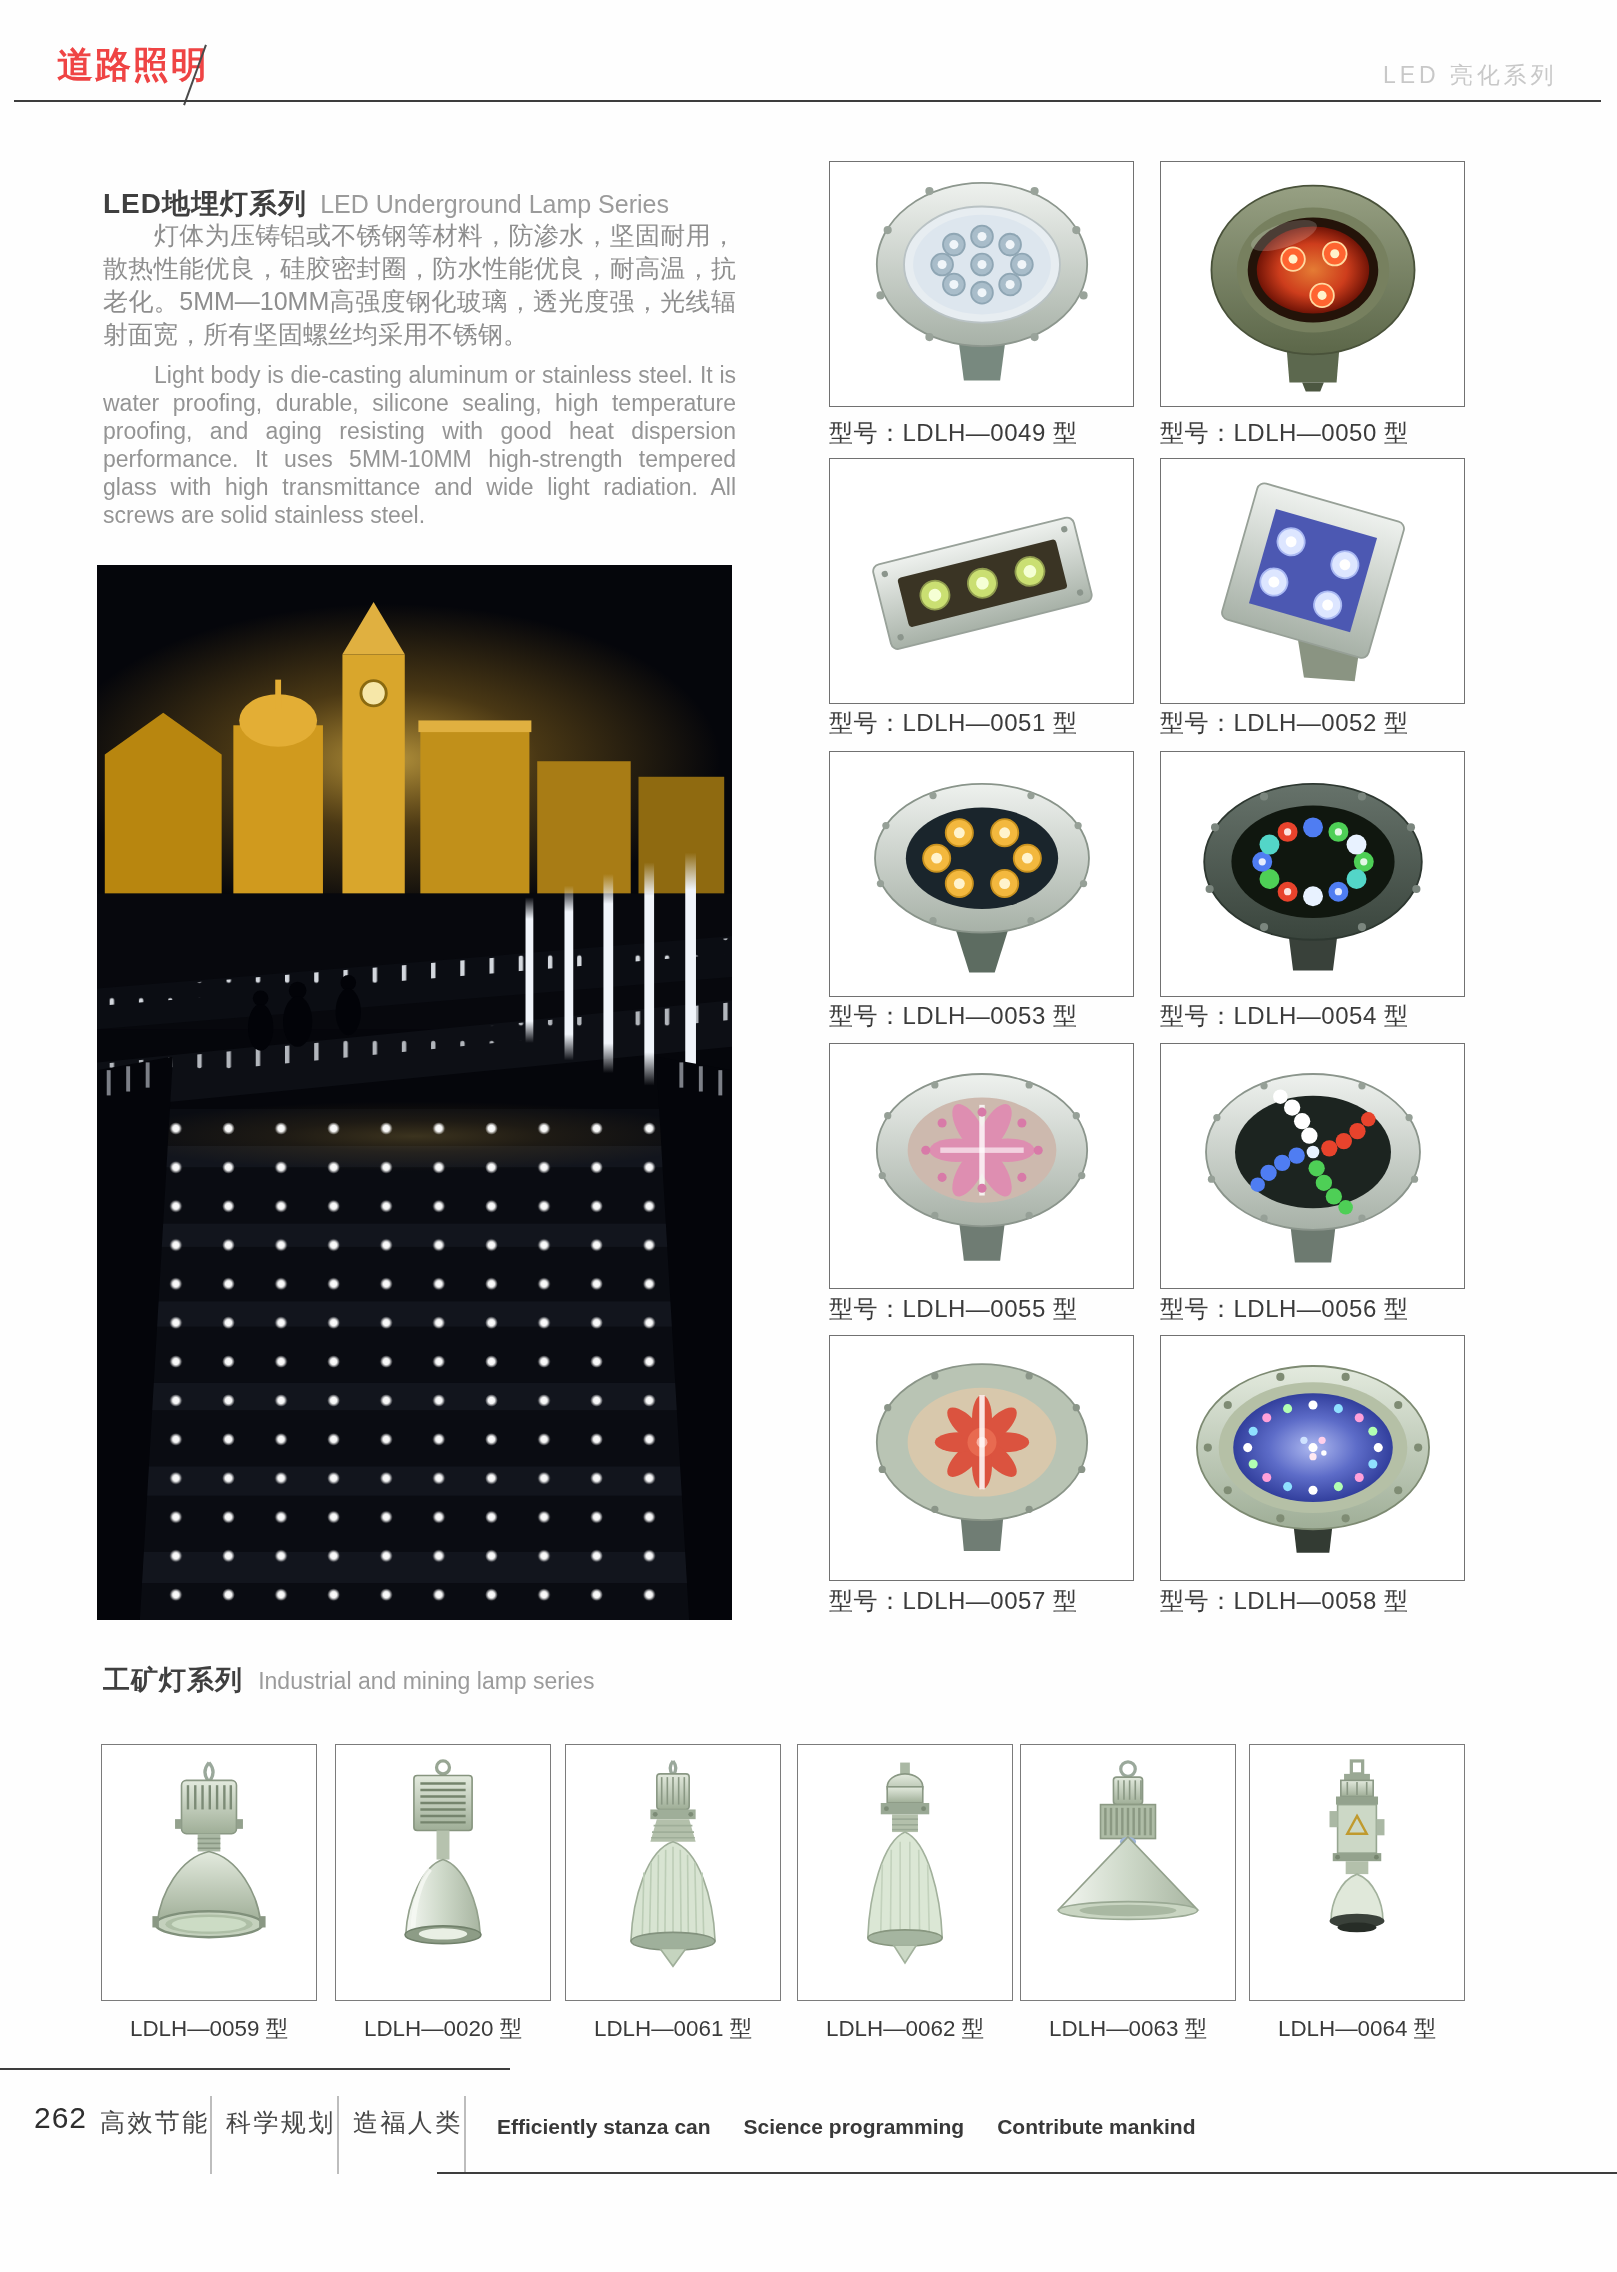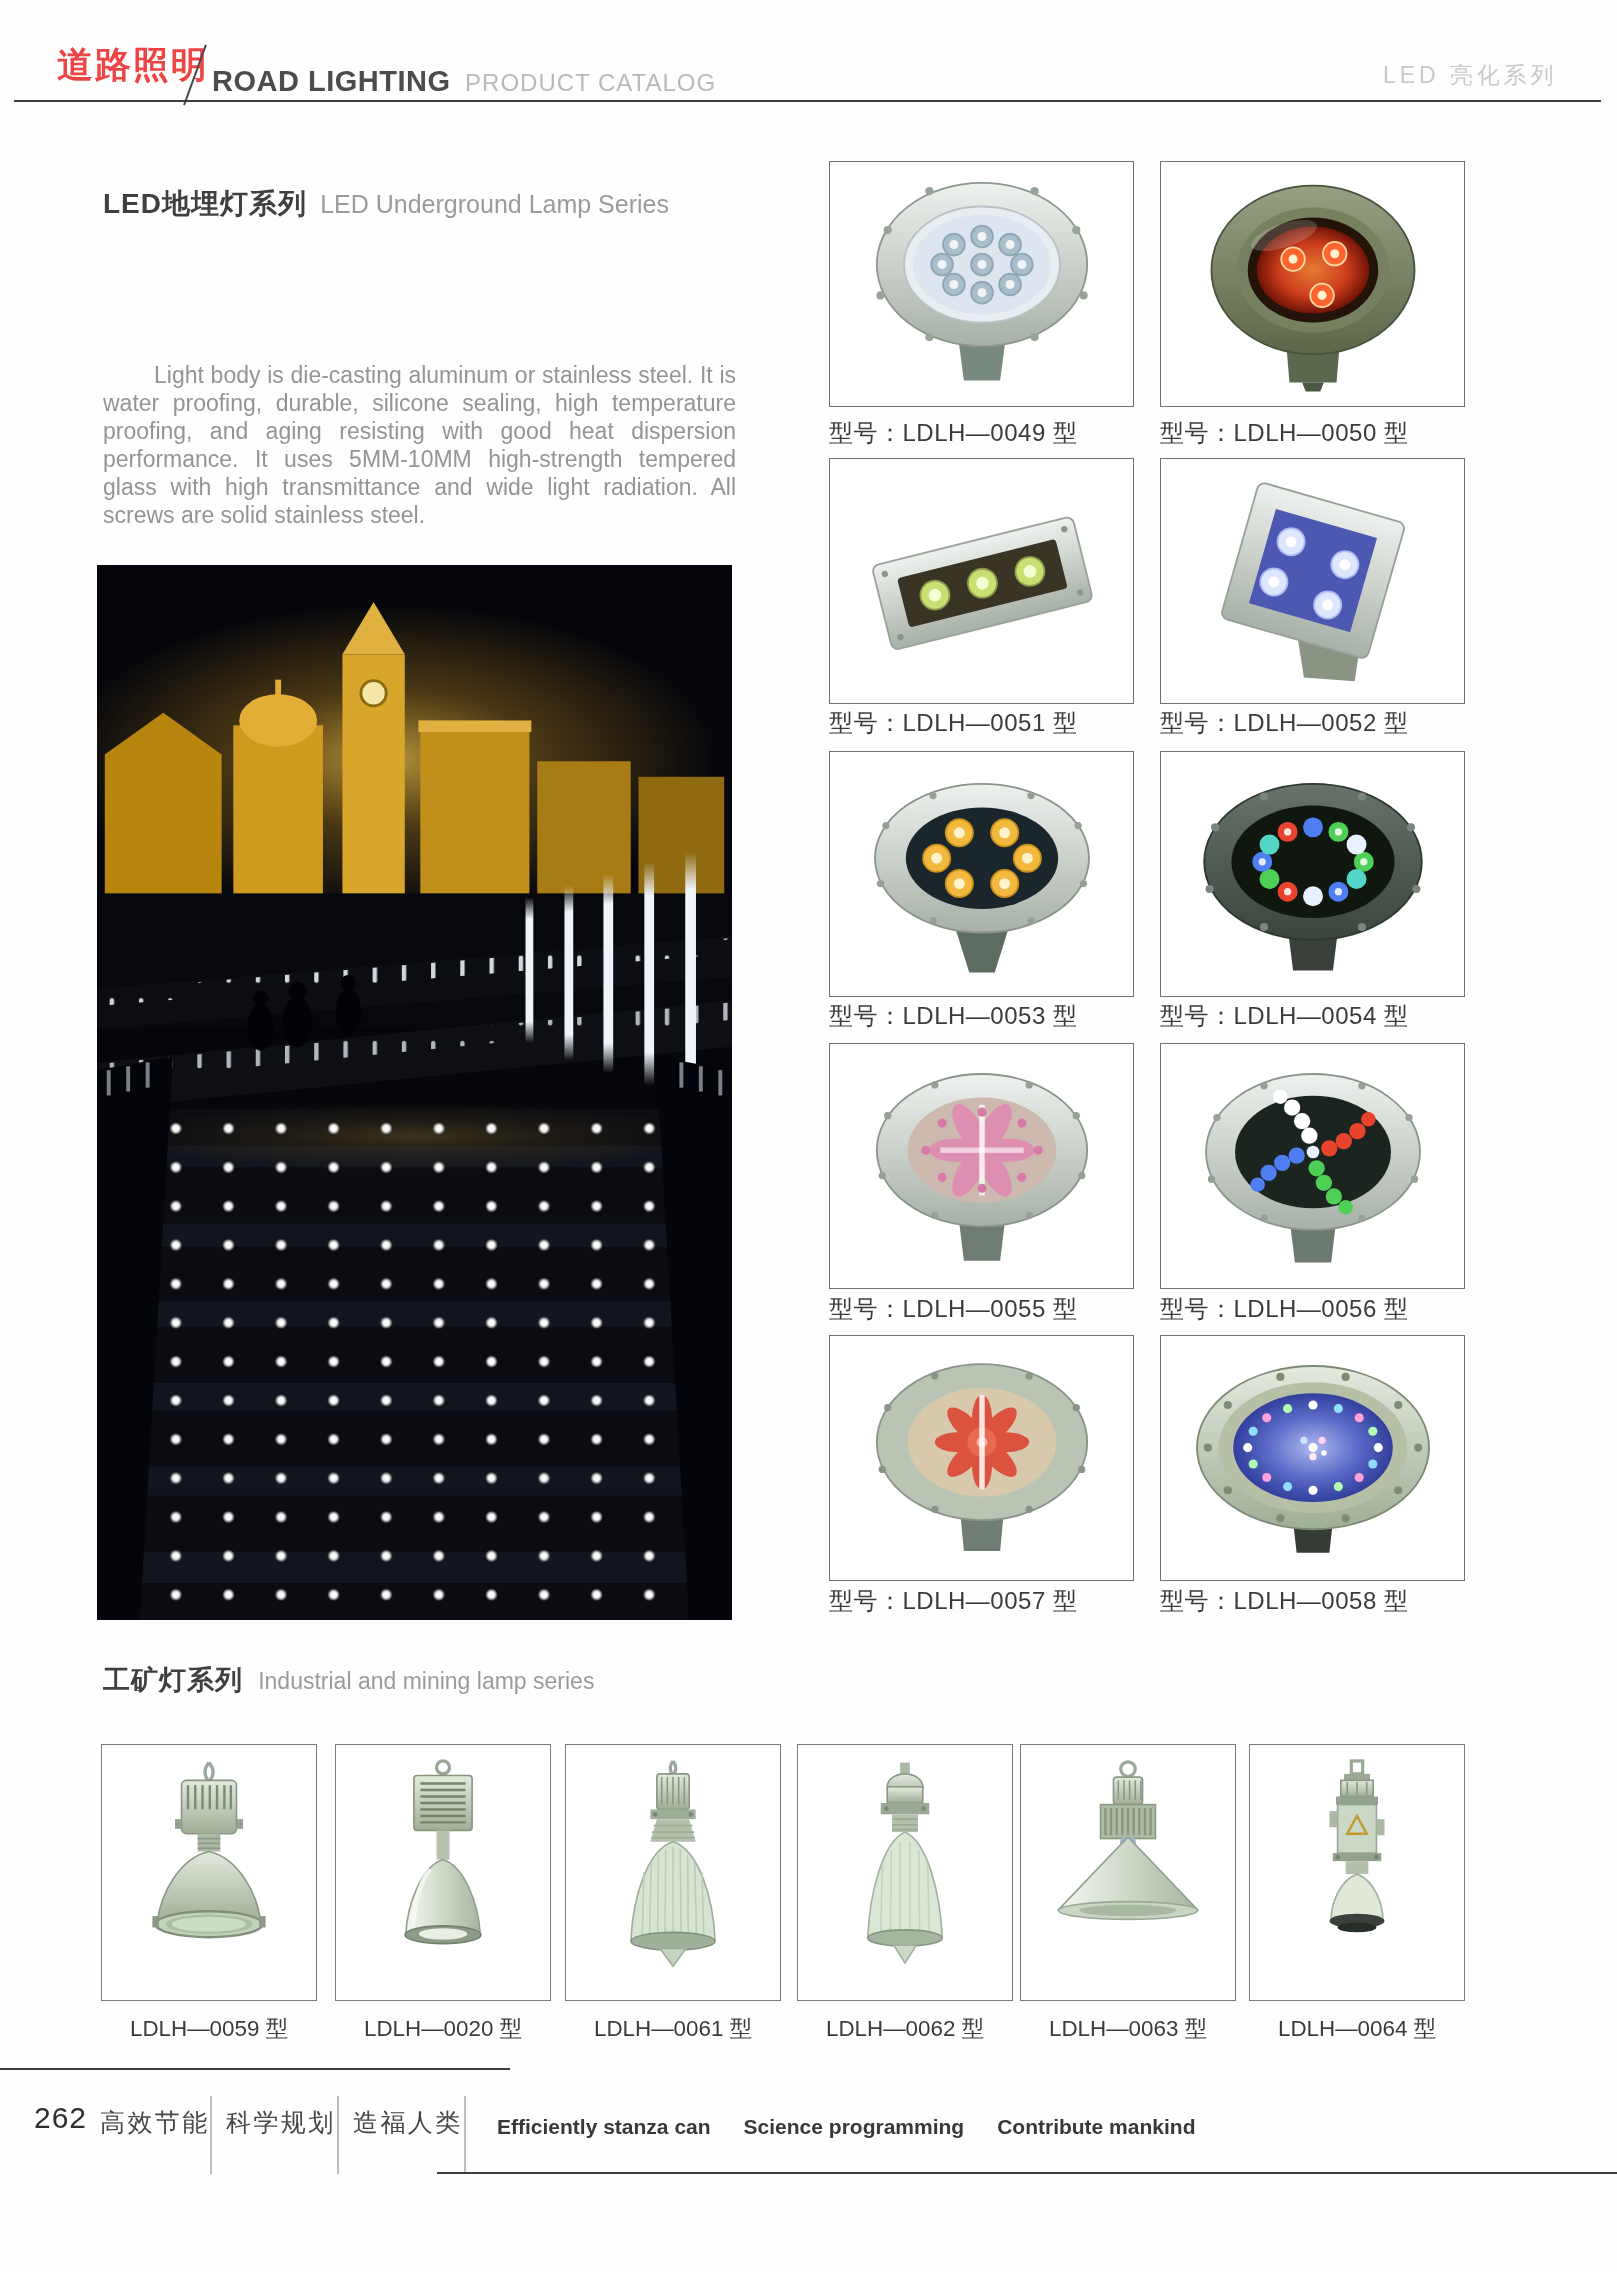--- a/index.html
+++ b/index.html
@@ -111,30 +111,28 @@
         <circle cx="27" cy="20" r="6.5" fill="url(#gLed)"></circle>
       </pattern>
       <pattern id="pRail" width="30" height="44" patternUnits="userSpaceOnUse">
         <rect x="13" y="6" width="4.5" height="28" rx="2" fill="#e9edf3"></rect>
       </pattern>
     </defs>
   </svg>
 
   <div class="abs brand-cn">道路照明</div>
   <div class="abs brand-slash"></div>
-  <div class="abs brand-row">
-    <span class="brand-en">ROAD LIGHTING</span><span class="brand-cat">PRODUCT CATALOG</span>
-  </div>
   <div class="abs series">LED 亮化系列</div>
   <div class="abs rule-top"></div>
 
   <div class="abs ug-head">
     <span class="h-cn">LED地埋灯系列</span>
     <span class="h-en">LED Underground Lamp Series</span>
   </div>
+  <div class="abs para-cn">灯体为压铸铝或不锈钢等材料，防渗水，坚固耐用，散热性能优良，硅胶密封圈，防水性能优良，耐高温，抗老化。5MM—10MM高强度钢化玻璃，透光度强，光线辐射面宽，所有坚固螺丝均采用不锈钢。</div>
   <div class="abs para-en">Light body is die-casting aluminum or stainless steel. It is water proofing, durable, silicone sealing, high temperature proofing, and aging resisting with good heat dispersion performance. It uses 5MM-10MM high-strength tempered glass with high transmittance and wide light radiation. All screws are solid stainless steel.</div>
 
   <div class="abs photo-wrap">
     <svg viewBox="0 0 652 1086" preserveAspectRatio="none">
       <rect width="652" height="1086" fill="#05060b"></rect>
       <ellipse cx="300" cy="200" rx="340" ry="160" fill="url(#gGold)" opacity=".75"></ellipse>
       <polygon points="8,340 8,195 68,152 128,195 128,340" fill="#b8860f"></polygon>
       <rect x="140" y="165" width="92" height="175" fill="#d09a1e"></rect>
       <ellipse cx="186" cy="160" rx="40" ry="27" fill="#e3ae35"></ellipse>
       <rect x="183" y="118" width="6" height="30" fill="#e3ae35"></rect>

